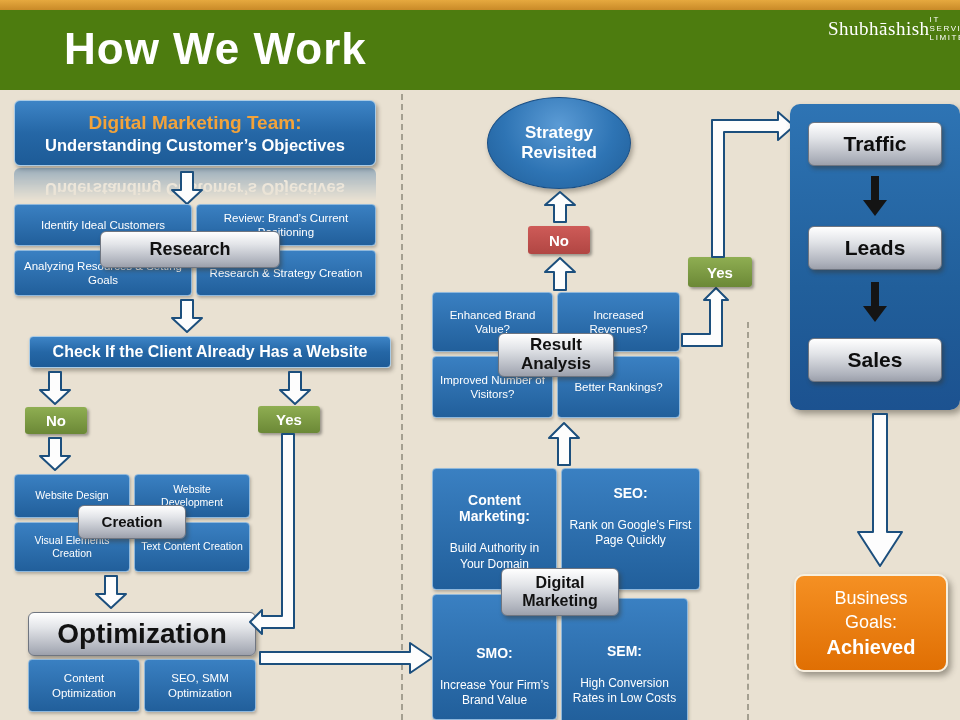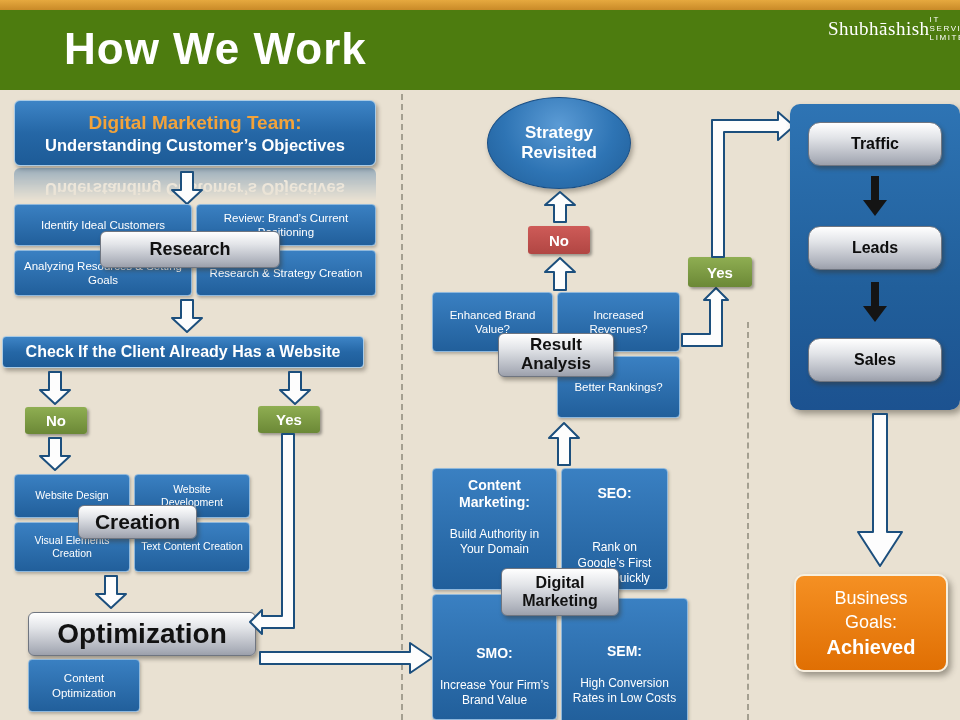--- a/index.html
+++ b/index.html
@@ -58,21 +58,21 @@
     background:radial-gradient(ellipse at 50% 30%, #5b9bd5 0%, #2e74b4 55%, #1f5c96 100%);
     border:1px solid #1b4f84; color:#fff; font-weight:bold; font-size:17px;
     display:flex; align-items:center; justify-content:center; text-align:center; padding:0 24px;
     box-shadow:2px 3px 5px rgba(60,55,45,.4); line-height:1.2; }
 
   .dmtitle { font-weight:bold; font-size:14px; line-height:1.2; }
   .dmbody { font-size:12px; line-height:1.3; margin-top:16px; }
 
   .panel { position:absolute; background:linear-gradient(180deg,#2e74b4 0%,#215f9b 60%,#1c5290 100%);
     border-radius:10px; box-shadow:3px 4px 6px rgba(60,55,45,.45); }
-  .funnel { position:absolute; left:18px; width:134px; height:44px; font-size:16px; color:#0d0d0d;border-radius:12px; }
+  .funnel { position:absolute; left:18px; width:134px; height:44px; font-size:21px; color:#0d0d0d; }
 
   .goal { position:absolute; background:linear-gradient(180deg,#f59023,#e06f03);
     border:2px solid #f7efdf; border-radius:10px; color:#fff; display:flex; flex-direction:column;
     align-items:center; justify-content:center; text-align:center; padding:0 24px;
     box-shadow:3px 4px 6px rgba(60,55,45,.45); }
   .goal-l1 { font-size:18px; line-height:1.3; }
   .goal-l2 { font-size:20px; font-weight:bold; margin-top:2px; }
 
   svg.oarrow { position:absolute; overflow:visible; }
   svg.oarrow polygon { fill:#fdfdfd; stroke:#1c4f7d; stroke-width:2; stroke-linejoin:round; }
@@ -127,51 +127,52 @@
     <div class="cell" style="left:182px;top:0;width:180px;height:42px">Review: Brand’s Current Positioning</div>
     <div class="cell" style="left:0;top:46px;width:178px;height:46px">Analyzing Resources &amp; Setting Goals</div>
     <div class="cell" style="left:182px;top:46px;width:180px;height:46px">Research &amp; Strategy Creation</div>
     <div class="silver" style="left:86px;top:27px;width:180px;height:37px;font-size:18px">Research</div>
   </div>
 
   <svg class="oarrow" style="left:172px;top:300px" width="30" height="32" viewBox="0 0 30 32">
     <polygon points="9,0 21,0 21,18 30,18 15,32 0,18 9,18"></polygon>
     </svg>
 
-  <div class="bbox checkbar" style="left:2px;top:336px;width:362px;height:32px">Check If the Client Already Has a Website</div>
+  <div class="bbox checkbar" style="left:29px;top:336px;width:362px;height:32px">Check If the Client Already Has a Website</div>
 
   <svg class="oarrow" style="left:40px;top:372px" width="30" height="32" viewBox="0 0 30 32">
     <polygon points="9,0 21,0 21,18 30,18 15,32 0,18 9,18"></polygon>
     </svg>
   <svg class="oarrow" style="left:280px;top:372px" width="30" height="32" viewBox="0 0 30 32">
     <polygon points="9,0 21,0 21,18 30,18 15,32 0,18 9,18"></polygon>
     </svg>
 
   <div class="green" style="left:25px;top:407px;width:62px;height:27px">No</div>
   <div class="green" style="left:258px;top:406px;width:62px;height:27px">Yes</div>
 
   <svg class="oarrow" style="left:40px;top:438px" width="30" height="32" viewBox="0 0 30 32">
     <polygon points="9,0 21,0 21,18 30,18 15,32 0,18 9,18"></polygon>
     </svg>
 
   <div class="grid" style="left:14px;top:474px;width:236px;height:98px">
     <div class="cell" style="left:0;top:0;width:116px;height:44px;font-size:10.5px">Website Design</div>
     <div class="cell" style="left:120px;top:0;width:116px;height:44px;font-size:10.5px">Website Development</div>
     <div class="cell" style="left:0;top:48px;width:116px;height:50px;font-size:10.5px">Visual Elements Creation</div>
     <div class="cell" style="left:120px;top:48px;width:116px;height:50px;font-size:10.5px">Text Content Creation</div>
-    <div class="silver" style="left:64px;top:31px;width:119px;height:34px;font-size:21px">Creation</div>
+    <div class="silver" style="left:64px;top:31px;width:108px;height:34px;font-size:15px">Creation</div>
   </div>
 
   <svg class="oarrow" style="left:96px;top:576px" width="30" height="32" viewBox="0 0 30 32">
     <polygon points="9,0 21,0 21,18 30,18 15,32 0,18 9,18"></polygon>
     </svg>
 
   <div class="grid" style="left:28px;top:612px;width:228px;height:100px">
     <div class="silver" style="left:0;top:0;width:228px;height:44px;font-size:28px">Optimization</div>
     <div class="cell" style="left:0;top:47px;width:112px;height:53px">Content Optimization</div>
+    <div class="cell" style="left:116px;top:47px;width:112px;height:53px">SEO, SMM Optimization</div>
   </div>
 
   <svg class="oarrow" style="left:250px;top:434px" width="52" height="206" viewBox="0 0 52 206">
     <polygon points="32,0 44,0 44,194 12,194 12,200 0,188 12,176 12,182 32,182"></polygon>
     </svg>
 
   <svg class="oarrow" style="left:260px;top:640px" width="172" height="36" viewBox="0 0 172 36">
     <polygon points="0,12 150,12 150,3 172,18 150,33 150,24 0,24"></polygon>
     </svg>
 
@@ -183,34 +184,35 @@
 
   <div class="red" style="left:528px;top:226px;width:62px;height:28px">No</div>
 
   <svg class="oarrow" style="left:545px;top:258px" width="30" height="32" viewBox="0 0 30 32">
     <polygon points="9,32 21,32 21,14 30,14 15,0 0,14 9,14"></polygon>
     </svg>
 
   <div class="grid" style="left:432px;top:292px;width:248px;height:126px">
     <div class="cell" style="left:0;top:0;width:121px;height:60px">Enhanced Brand Value?</div>
     <div class="cell" style="left:125px;top:0;width:123px;height:60px">Increased Revenues?</div>
+    <div class="cell" style="left:0;top:64px;width:121px;height:62px">Improved Number of Visitors?</div>
     <div class="cell" style="left:125px;top:64px;width:123px;height:62px">Better Rankings?</div>
     <div class="silver" style="left:66px;top:41px;width:116px;height:44px;font-size:17px;padding:0 14px">Result Analysis</div>
   </div>
 
   <svg class="oarrow" style="left:549px;top:423px" width="30" height="42" viewBox="0 0 30 42">
     <polygon points="9,42 21,42 21,15 30,15 15,0 0,15 9,15"></polygon>
     </svg>
 
   <div class="grid" style="left:432px;top:468px;width:256px;height:252px">
-    <div class="cell" style="left:0;top:0;width:125px;height:122px;justify-content:flex-start;padding-top:8px">
+    <div class="cell" style="left:0;top:0;width:125px;height:122px;justify-content:center;padding-top:8px">
       <div class="dmtitle">Content Marketing:</div>
       <div class="dmbody">Build Authority in Your Domain</div>
     </div>
-    <div class="cell" style="left:129px;top:0;width:107px;height:122px;justify-content:space-between;padding-top:16px">
+    <div class="cell" style="left:129px;top:0;width:139px;height:122px;justify-content:flex-start;padding-top:16px">
       <div class="dmtitle">SEO:</div>
       <div class="dmbody" style="margin-top:16px">Rank on Google’s First Page Quickly</div>
     </div>
     <div class="cell" style="left:0;top:126px;width:125px;height:126px;justify-content:flex-start;padding-top:50px">
       <div class="dmtitle">SMO:</div>
       <div class="dmbody">Increase Your Firm’s Brand Value</div>
     </div>
     <div class="cell" style="left:129px;top:130px;width:127px;height:126px;justify-content:flex-start;padding-top:44px">
       <div class="dmtitle">SEM:</div>
       <div class="dmbody">High Conversion Rates in Low Costs</div>

